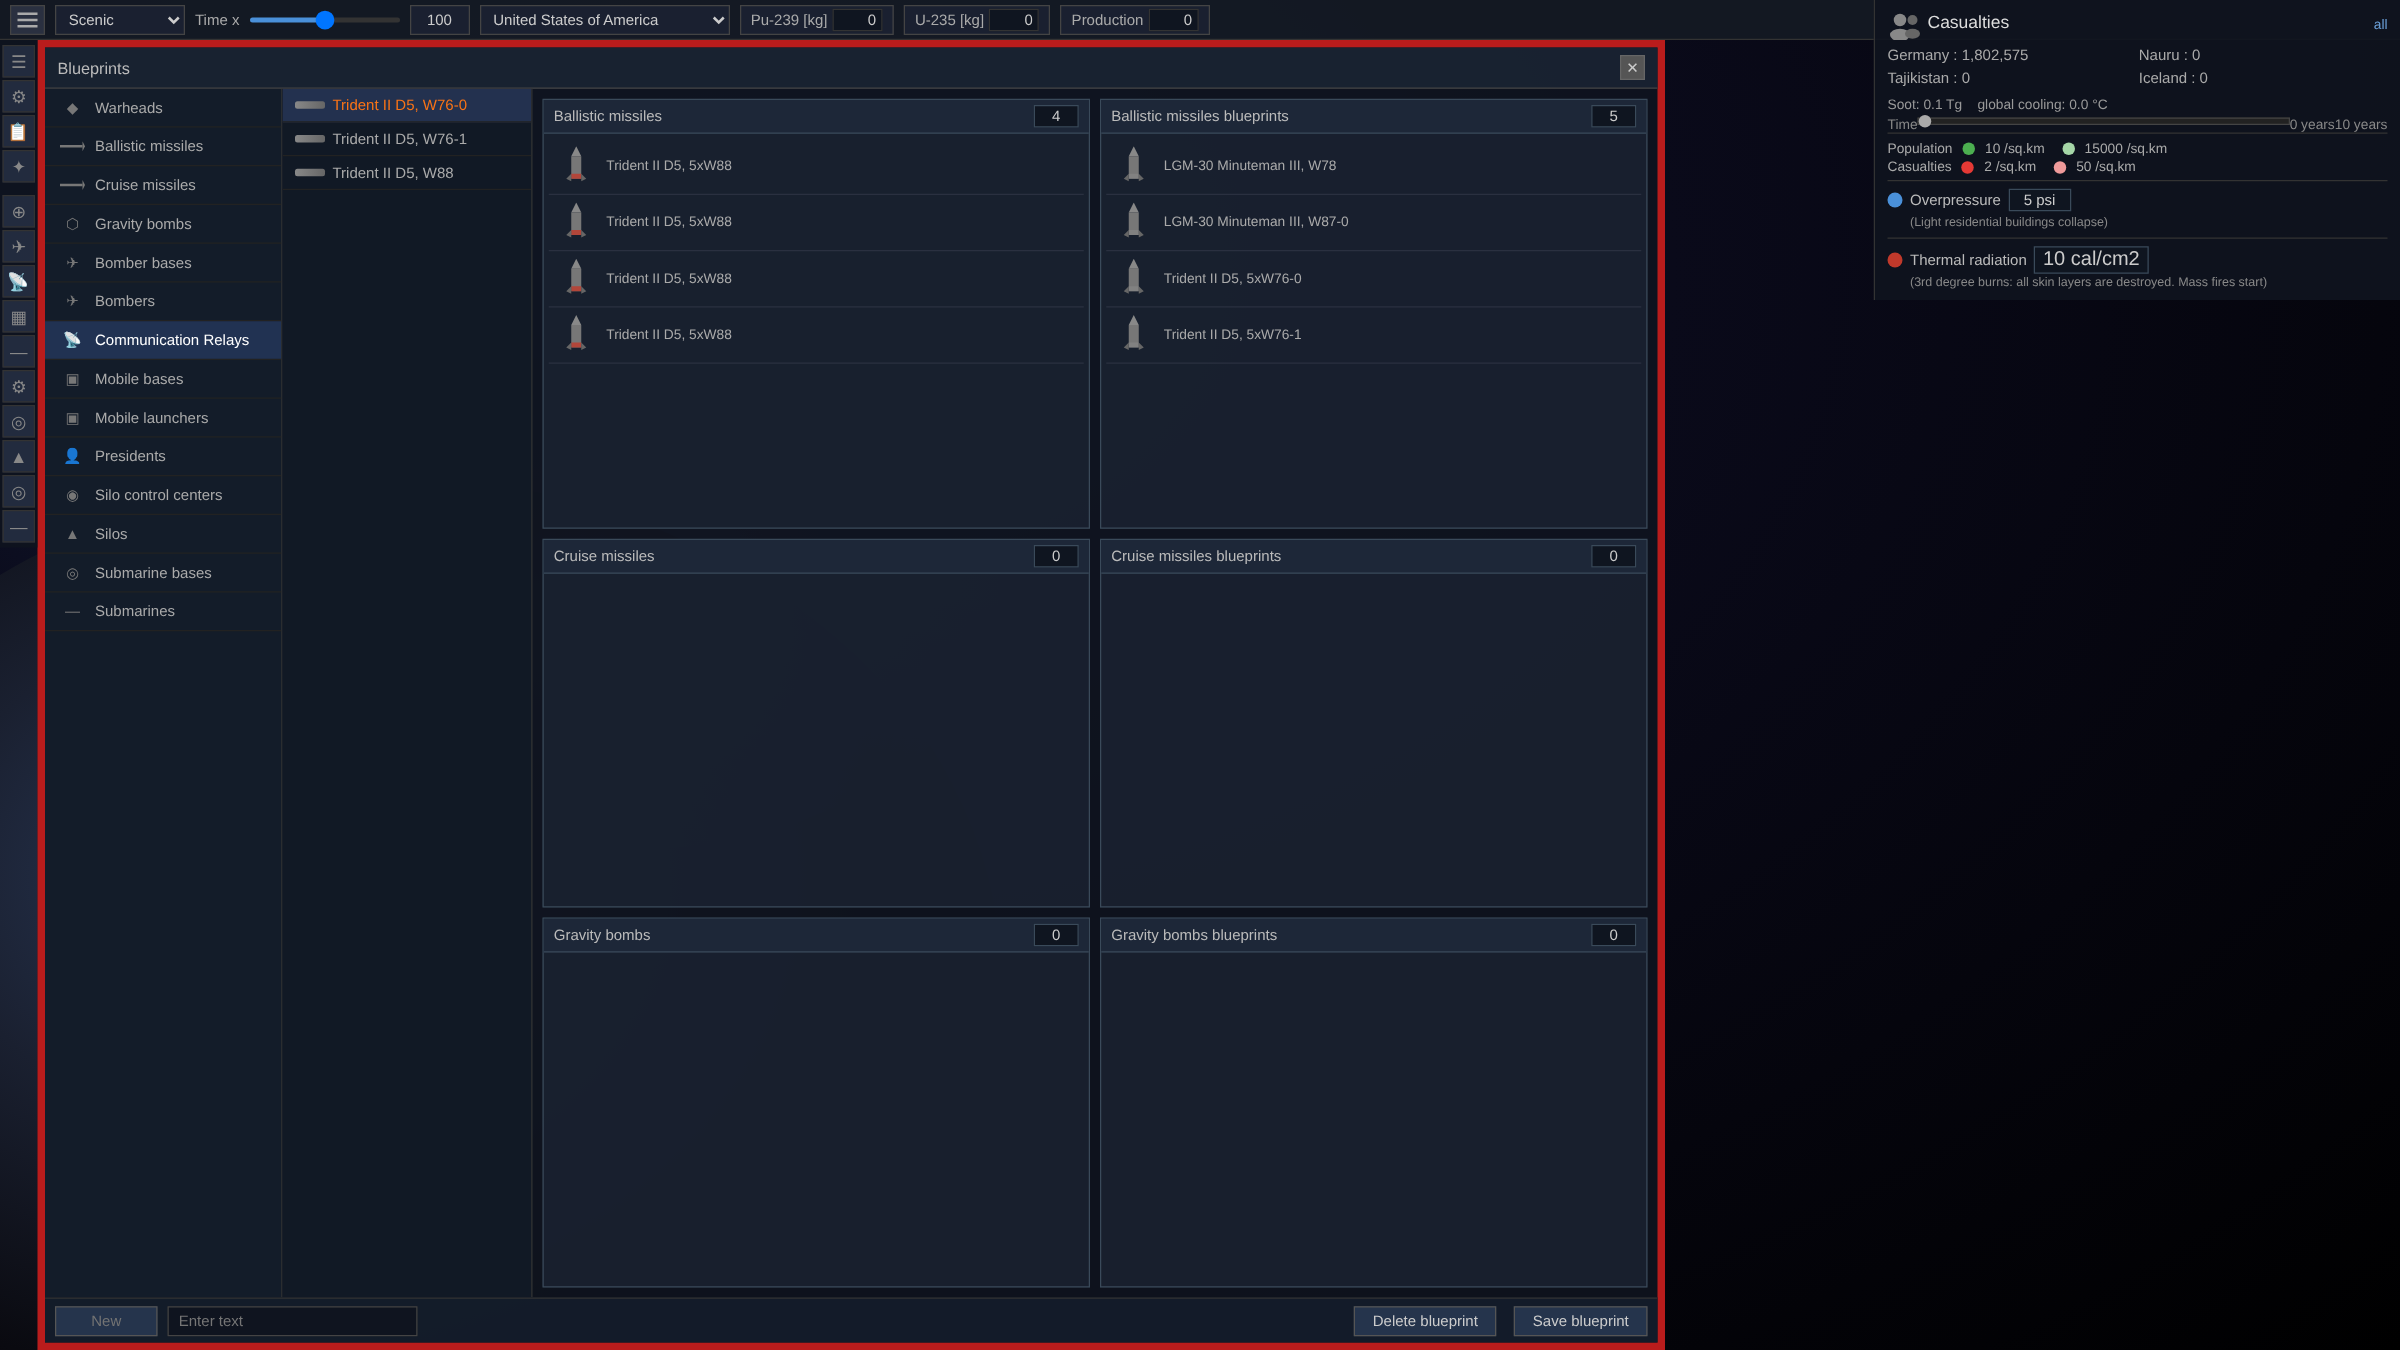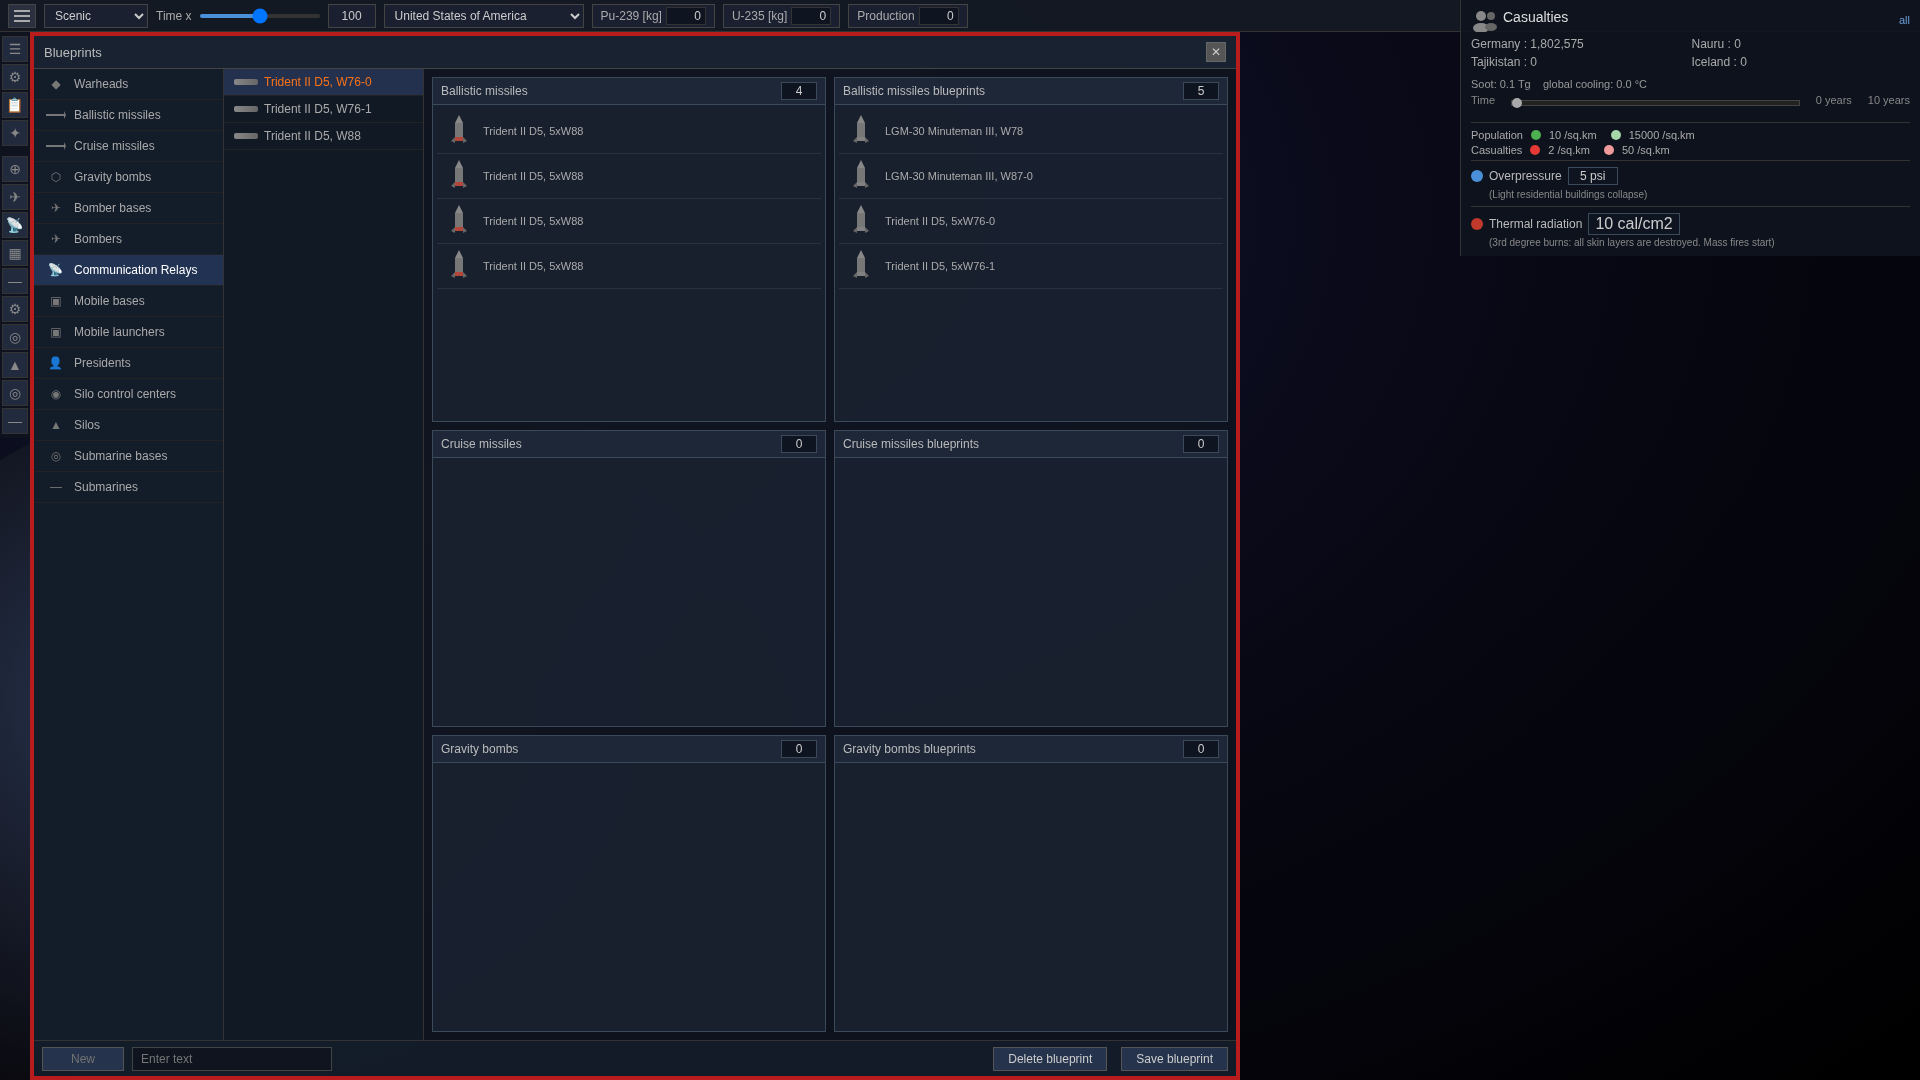--- a/index.html
+++ b/index.html
@@ -177,24 +177,24 @@
       cursor: pointer;
       color: #888;
       font-size: 14px;
     }
 
     
     .blueprints-panel {
       position: absolute;
       top: 32px;
       left: 30px;
-      width: 1210px;
+      width: 1302px;
       bottom: 0;
       background: rgba(15, 20, 30, 0.92);
-      border: 4px solid #b91c1c;
+      border: 6px solid #b91c1c;
       z-index: 50;
       display: flex;
       flex-direction: column;
     }
 
     .blueprints-header {
       background: rgba(25, 35, 50, 0.95);
       padding: 6px 10px;
       font-size: 13px;
       color: #bbb;
@@ -390,21 +390,21 @@
       font-size: 12px;
       margin-left: auto;
     }
     .action-btn + .action-btn { margin-left: 6px; }
 
     
     .right-panel {
       position: absolute;
       top: 0;
       right: 0;
-      width: 460px;
+      width: 421px;
       background: rgba(15, 20, 30, 0.92);
       border-left: 1px solid #333;
       z-index: 100;
       padding: 8px 10px;
     }
     .casualties-title {
       font-size: 14px;
       color: #ddd;
       margin-bottom: 6px;
       display: flex;
@@ -428,23 +428,23 @@
       color: #aaa;
       padding: 1px 0;
     }
     .soot-line {
       font-size: 11px;
       color: #999;
       margin-bottom: 4px;
     }
     .time-range {
       display: flex;
-      align-items: flex-end;
-      gap: 16px;
-      margin-bottom: 16px;
+      align-items: flex-start;
+      gap: 0;
+      margin-bottom: 0;
     }
     .time-range-label { font-size: 11px; color: #888; }
     .time-range-bar {
       flex: 1;
       height: 6px;
       background: #222;
       border: 1px solid #444;
       position: relative;
     }
     .time-range-handle {

